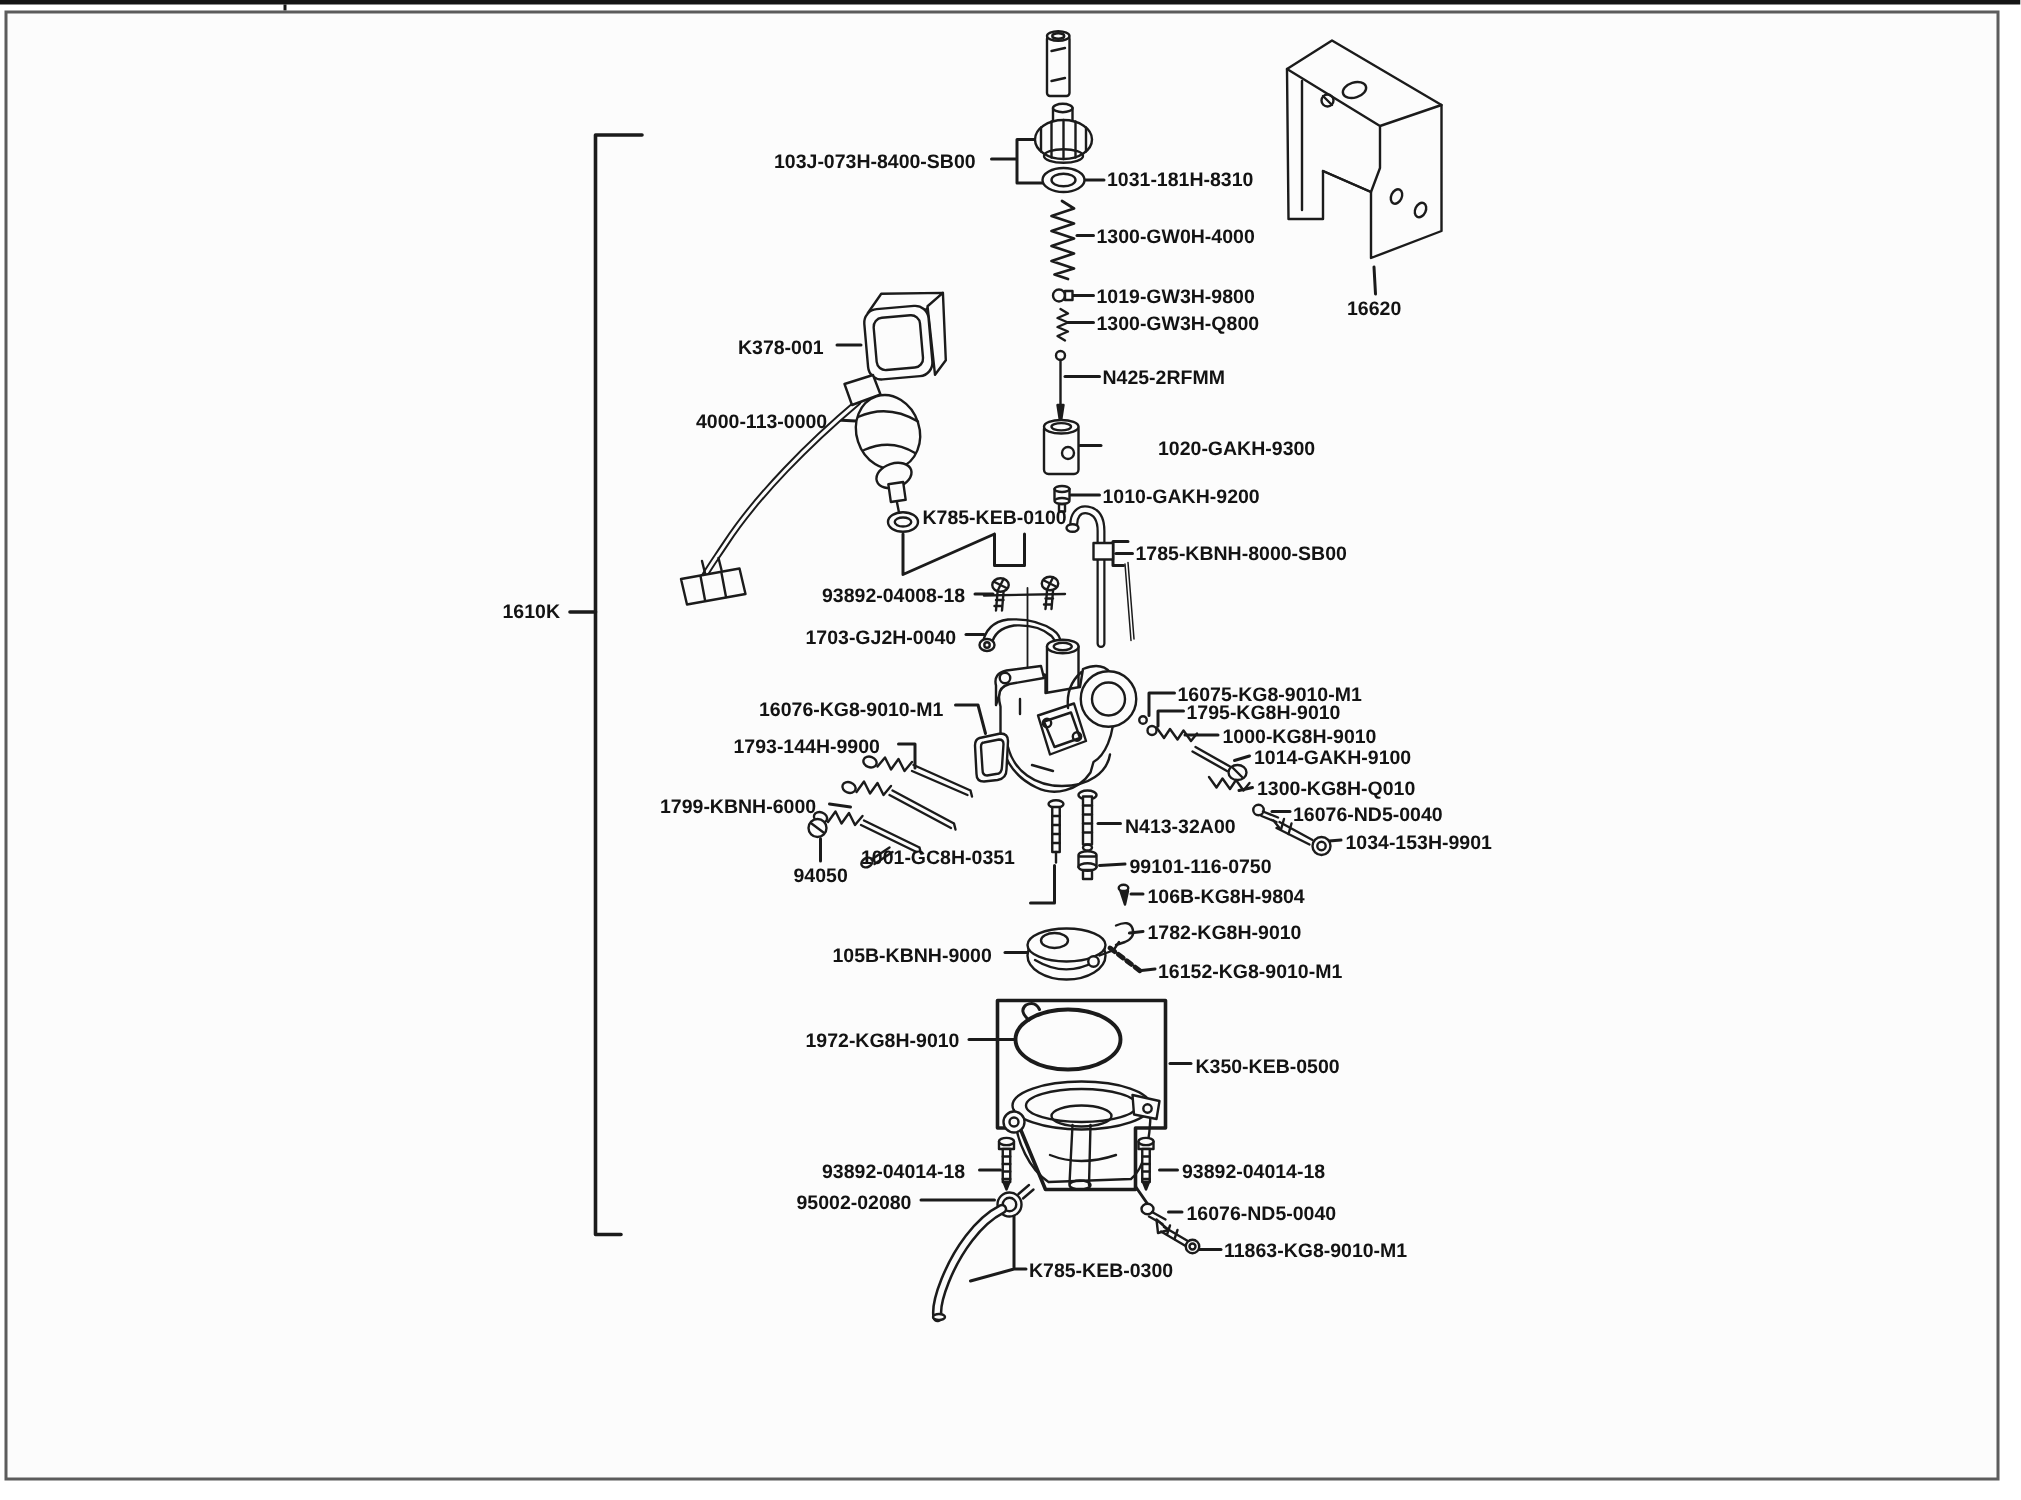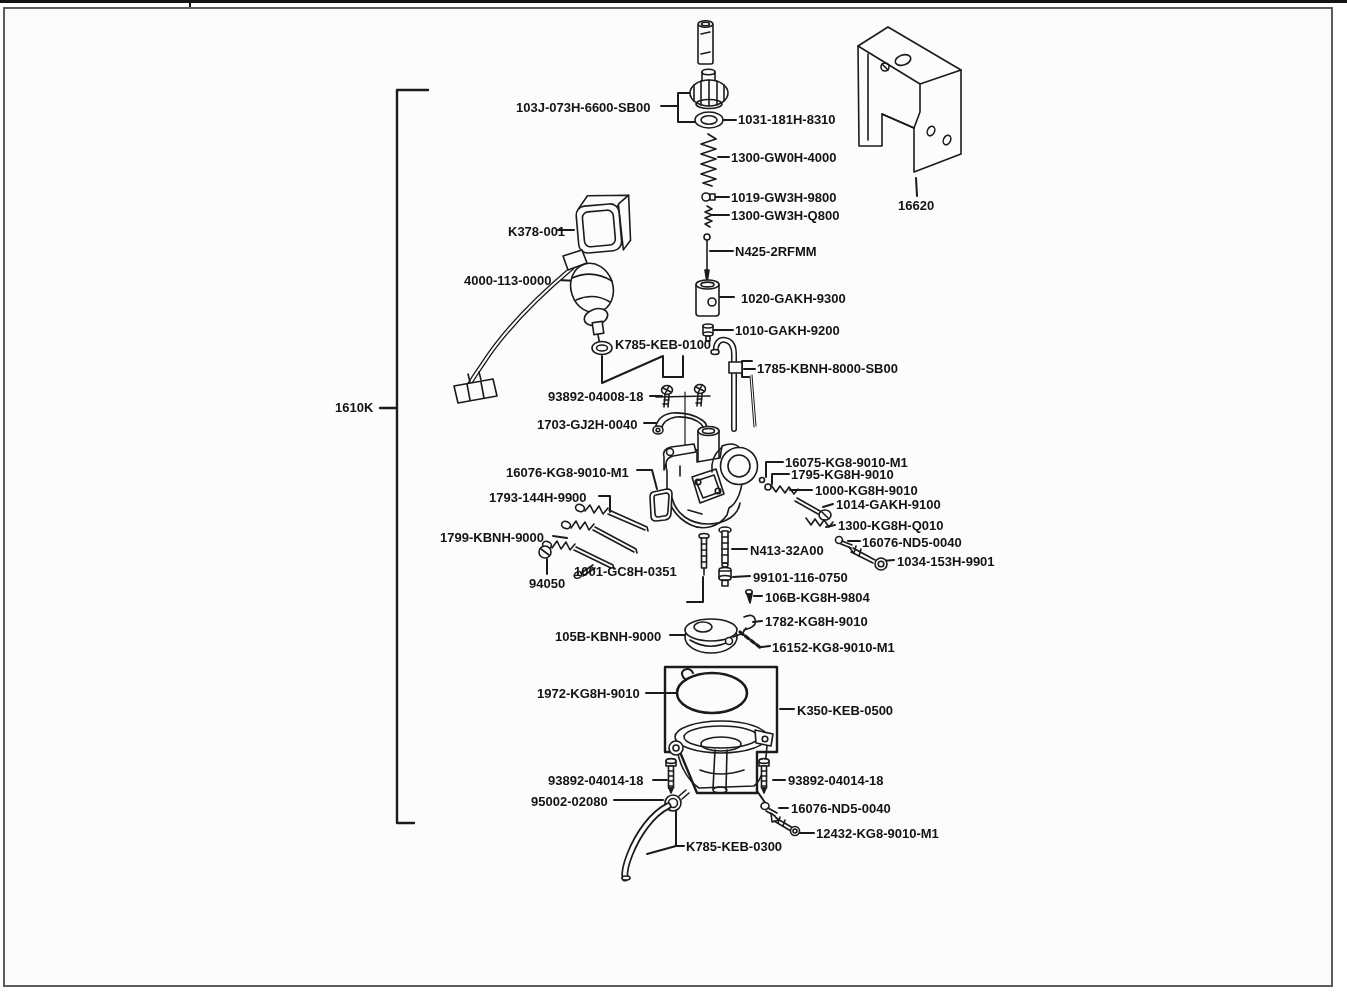--- a/index.html
+++ b/index.html
@@ -338,39 +338,39 @@
     <g>
       <path d="M771,813 L779,820 L772,822 Z" fill="#fcfcfc"></path>
       <path d="M776,818 L793,828 M774,821 L791,831"></path>
       <path d="M780,817 L778,823 M785,820 L783,826"></path>
       <circle cx="795" cy="831" r="4.5" fill="#fcfcfc"></circle>
       <circle cx="795" cy="831" r="2"></circle>
     </g>
   </g>
 </svg>
 
-<div class="lbl" style="left:516px;top:101px">103J-073H-6600-SB00</div>
+<div class="lbl" style="left:516px;top:101px">103J-073H-8400-SB00</div>
 <div class="lbl" style="left:738px;top:113px">1031-181H-8310</div>
 <div class="lbl" style="left:731px;top:151px">1300-GW0H-4000</div>
 <div class="lbl" style="left:731px;top:191px">1019-GW3H-9800</div>
 <div class="lbl" style="left:731px;top:209px">1300-GW3H-Q800</div>
 <div class="lbl" style="left:735px;top:245px">N425-2RFMM</div>
 <div class="lbl" style="left:898px;top:199px">16620</div>
-<div class="lbl" style="left:508px;top:225px">K378-001</div>
+<div class="lbl" style="left:492px;top:225px">K378-001</div>
 <div class="lbl" style="left:464px;top:274px">4000-113-0000</div>
-<div class="lbl" style="left:741px;top:292px">1020-GAKH-9300</div>
+<div class="lbl" style="left:772px;top:292px">1020-GAKH-9300</div>
 <div class="lbl" style="left:735px;top:324px">1010-GAKH-9200</div>
 <div class="lbl" style="left:615px;top:338px">K785-KEB-0100</div>
 <div class="lbl" style="left:757px;top:362px">1785-KBNH-8000-SB00</div>
 <div class="lbl" style="left:548px;top:390px">93892-04008-18</div>
 <div class="lbl" style="left:537px;top:418px">1703-GJ2H-0040</div>
 <div class="lbl" style="left:335px;top:401px">1610K</div>
 <div class="lbl" style="left:506px;top:466px">16076-KG8-9010-M1</div>
 <div class="lbl" style="left:489px;top:491px">1793-144H-9900</div>
-<div class="lbl" style="left:440px;top:531px">1799-KBNH-9000</div>
+<div class="lbl" style="left:440px;top:531px">1799-KBNH-6000</div>
 <div class="lbl" style="left:529px;top:577px">94050</div>
 <div class="lbl" style="left:574px;top:565px">1001-GC8H-0351</div>
 <div class="lbl" style="left:785px;top:456px">16075-KG8-9010-M1</div>
 <div class="lbl" style="left:791px;top:468px">1795-KG8H-9010</div>
 <div class="lbl" style="left:815px;top:484px">1000-KG8H-9010</div>
 <div class="lbl" style="left:836px;top:498px">1014-GAKH-9100</div>
 <div class="lbl" style="left:838px;top:519px">1300-KG8H-Q010</div>
 <div class="lbl" style="left:862px;top:536px">16076-ND5-0040</div>
 <div class="lbl" style="left:897px;top:555px">1034-153H-9901</div>
 <div class="lbl" style="left:750px;top:544px">N413-32A00</div>
@@ -378,14 +378,14 @@
 <div class="lbl" style="left:765px;top:591px">106B-KG8H-9804</div>
 <div class="lbl" style="left:765px;top:615px">1782-KG8H-9010</div>
 <div class="lbl" style="left:555px;top:630px">105B-KBNH-9000</div>
 <div class="lbl" style="left:772px;top:641px">16152-KG8-9010-M1</div>
 <div class="lbl" style="left:537px;top:687px">1972-KG8H-9010</div>
 <div class="lbl" style="left:797px;top:704px">K350-KEB-0500</div>
 <div class="lbl" style="left:548px;top:774px">93892-04014-18</div>
 <div class="lbl" style="left:788px;top:774px">93892-04014-18</div>
 <div class="lbl" style="left:531px;top:795px">95002-02080</div>
 <div class="lbl" style="left:791px;top:802px">16076-ND5-0040</div>
-<div class="lbl" style="left:816px;top:827px">12432-KG8-9010-M1</div>
+<div class="lbl" style="left:816px;top:827px">11863-KG8-9010-M1</div>
 <div class="lbl" style="left:686px;top:840px">K785-KEB-0300</div>
 
 </body></html>

